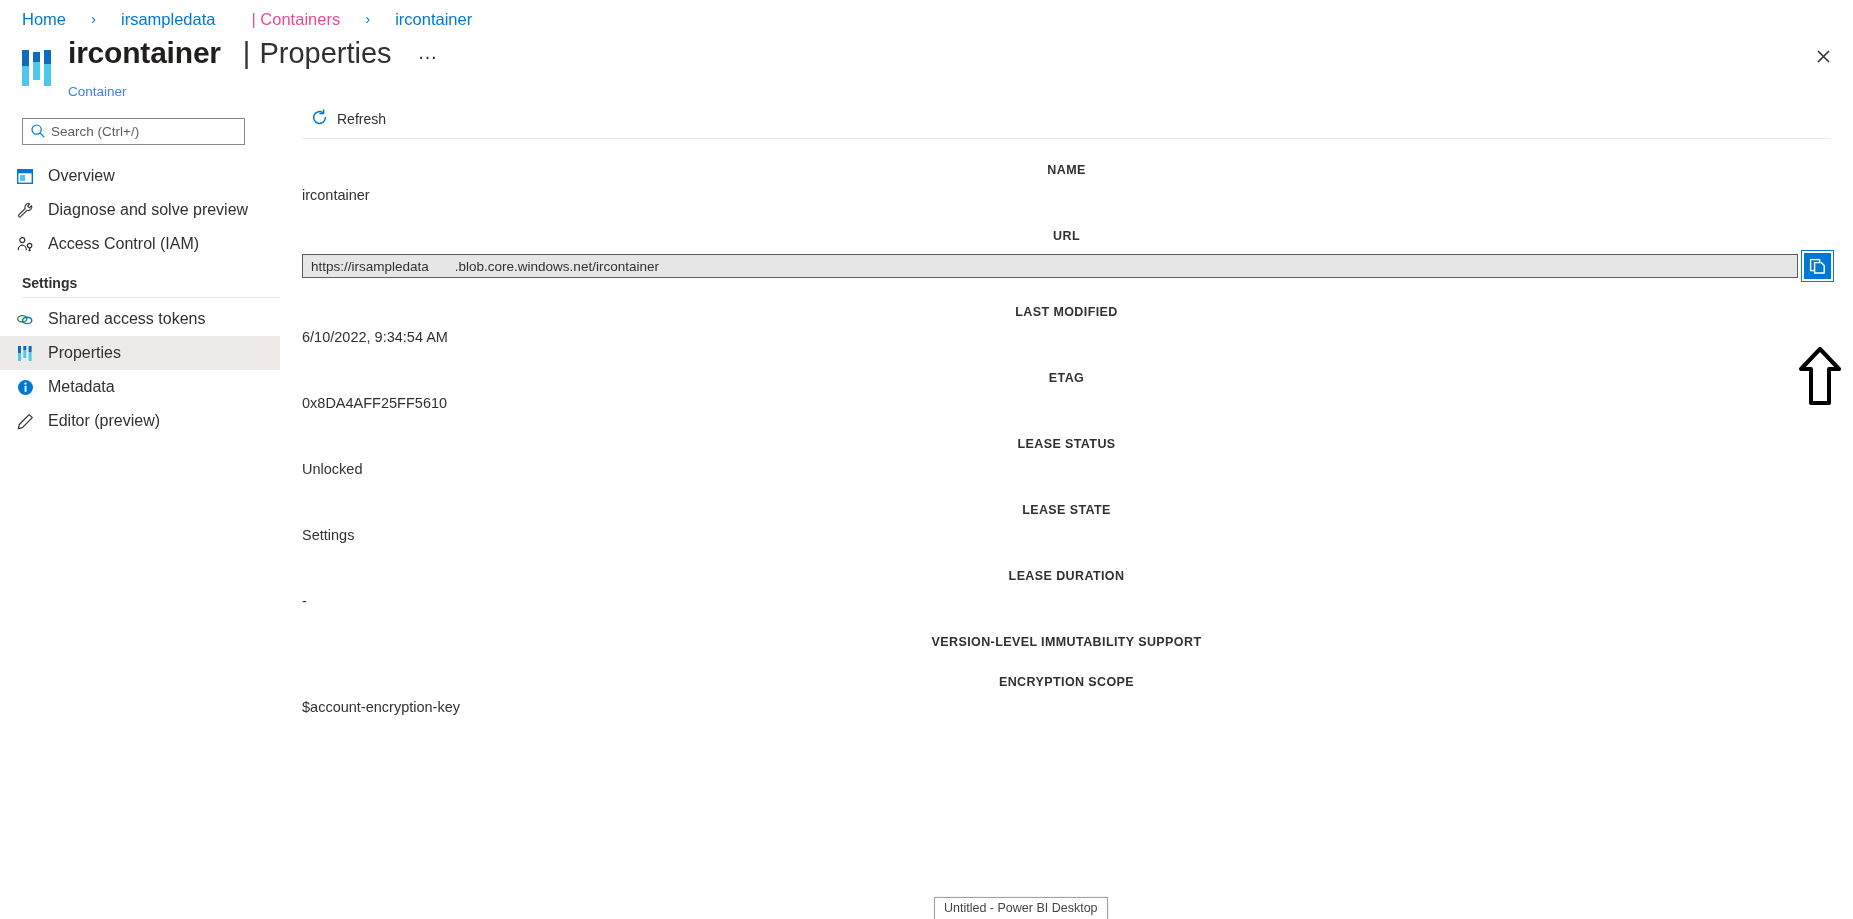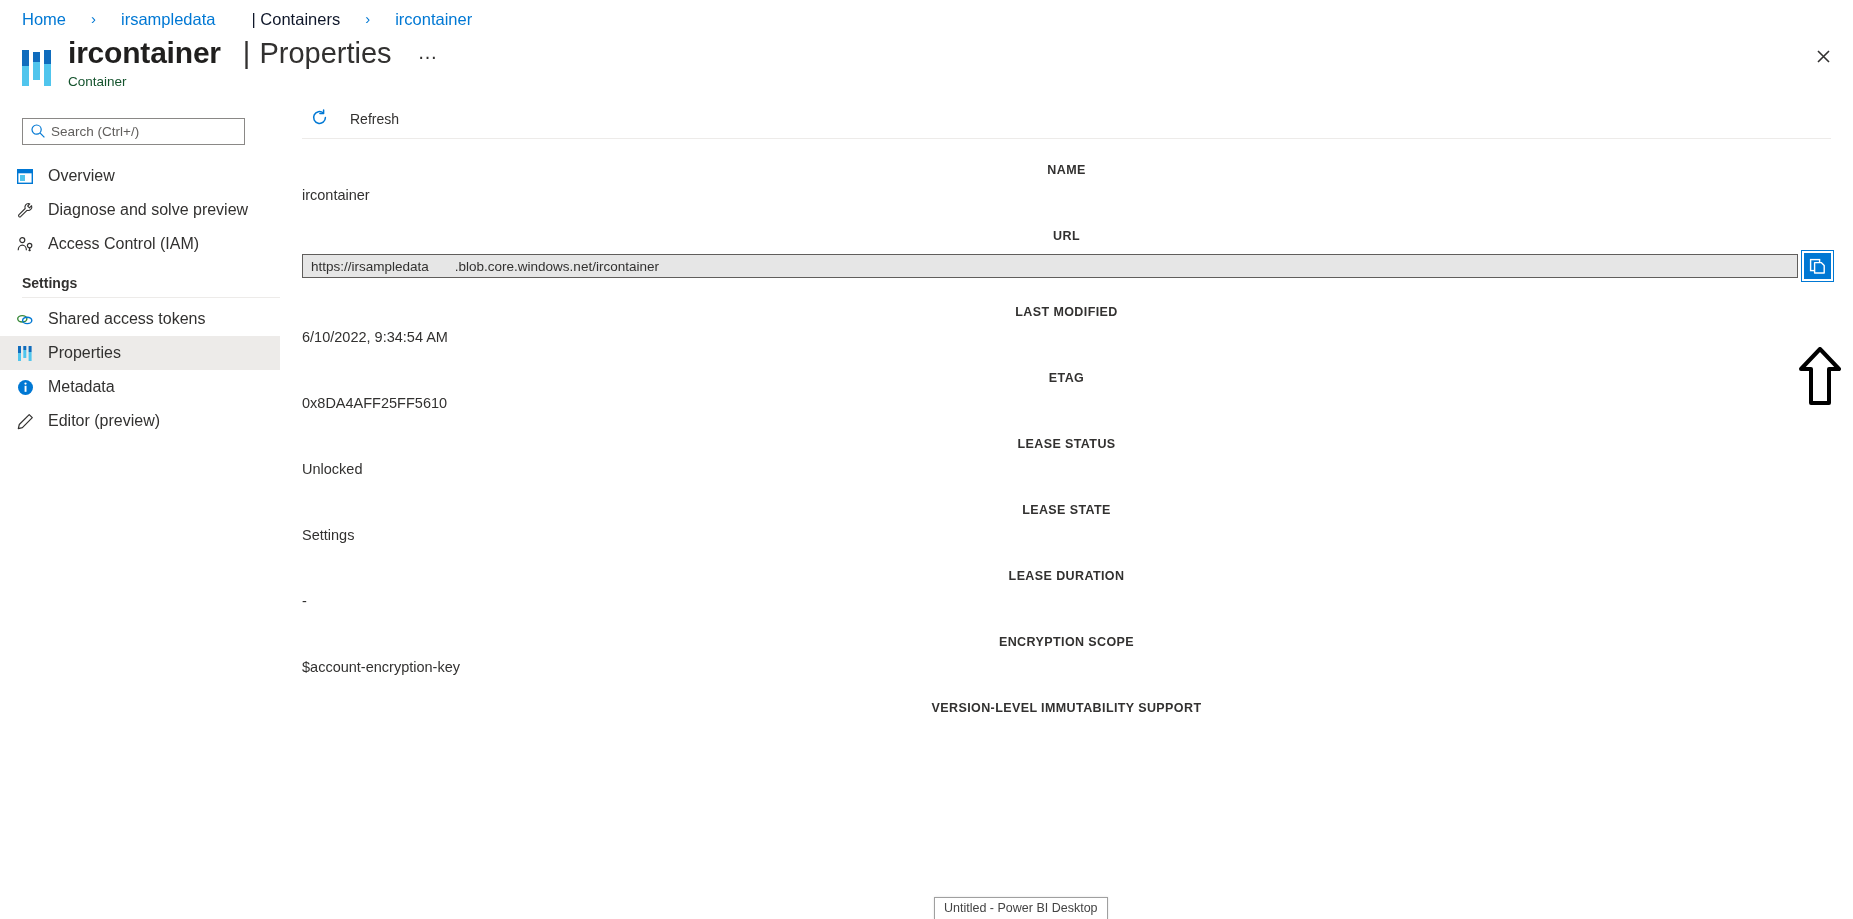--- a/index.html
+++ b/index.html
@@ -15,21 +15,21 @@
   .page { position: relative; width: 1853px; height: 919px; background:#fff; }
 
   
   .breadcrumb {
     position:absolute; left:22px; top:8px;
     display:flex; align-items:center; gap:16px;
     font-size:16.5px; line-height:22px;
   }
   .crumb { color:#0078d4; cursor:pointer; white-space:nowrap; }
   .crumb-sep { color:#0078d4; margin:0 9px; font-size:15px; }
-  .crumb-pipe { color:#0f172a; margin-left:20px; }
+  .crumb-pipe { color:#ec4899; margin-left:20px; }
 
   
   .title-row {
     position:absolute; left:22px; top:36px;
     display:flex; align-items:flex-start;
   }
   .res-icon {
     width:34px; height:44px; margin-top:6px; margin-right:12px;
     display:flex; align-items:flex-end; gap:4px;
   }
@@ -42,21 +42,21 @@
 
   .title-block { display:flex; flex-direction:column; }
   .title-line { display:flex; align-items:baseline; }
   .res-title { font-size:30px; font-weight:600; color:#201f1e; letter-spacing:-0.2px; }
   .res-sep { font-size:29px; color:#323130; font-weight:400; margin-left:22px; }
   .res-sub-title { font-size:29px; color:#323130; font-weight:400; margin-left:9px; }
   .ellipsis-btn {
     margin-left:26px; font-size:20px; color:#323130; letter-spacing:2px;
     cursor:pointer; line-height:1; position:relative; top:-4px;
   }
-  .res-type { font-size:13.5px; color:#14532d; margin-top:4px; }
+  .res-type { font-size:13.5px; color:#3b82f6; margin-top:14px; }
 
   
   .close-btn {
     position:absolute; right:14px; top:40px;
     width:32px; height:32px; display:flex; align-items:center; justify-content:center;
     cursor:pointer; font-size:19px; color:#323130;
   }
 
   
   .leftnav {
@@ -99,21 +99,21 @@
 
   
   .content {
     position:absolute; left:280px; top:100px;
     width:1573px; height:819px; background:#fff;
   }
   .cmdbar {
     height:38px; display:flex; align-items:center; padding-left:22px;
   }
   .cmdbtn {
-    display:flex; align-items:center; gap:22px;
+    display:flex; align-items:center; gap:9px;
     height:32px; padding:0 9px; cursor:pointer;
     font-size:14px; color:#323130;
   }
   .cmdline { height:1px; background:#edebe9; margin:0 22px 0 22px; }
 
   .props { padding:24px 22px 0 22px; }
   .prop { margin-bottom:26px; }
   .prop-label {
     font-size:12.5px; font-weight:700; color:#323130;
     letter-spacing:0.4px; text-transform:uppercase; margin-bottom:10px;text-align:center;
@@ -351,26 +351,26 @@
         <div class="prop-label">LEASE STATE</div>
         <div class="prop-value">Settings</div>
       </div>
 
       <div class="prop">
         <div class="prop-label">LEASE DURATION</div>
         <div class="prop-value">-</div>
       </div>
 
       <div class="prop">
+        <div class="prop-label">VERSION-LEVEL IMMUTABILITY SUPPORT</div>
+      </div>
+
+      <div class="prop">
         <div class="prop-label">ENCRYPTION SCOPE</div>
         <div class="prop-value">$account-encryption-key</div>
-      </div>
-
-      <div class="prop">
-        <div class="prop-label">VERSION-LEVEL IMMUTABILITY SUPPORT</div>
       </div>
 
     </div>
   </div>
 
   <div class="arrow-anno">
     <svg width="42" height="58" viewBox="0 0 42 58">
       <path d="M21 2 L40 22 L30 22 L30 56 L12 56 L12 22 L2 22 Z" fill="#ffffff" stroke="#000000" stroke-width="4" stroke-linejoin="round"></path>
     </svg>
   </div>

